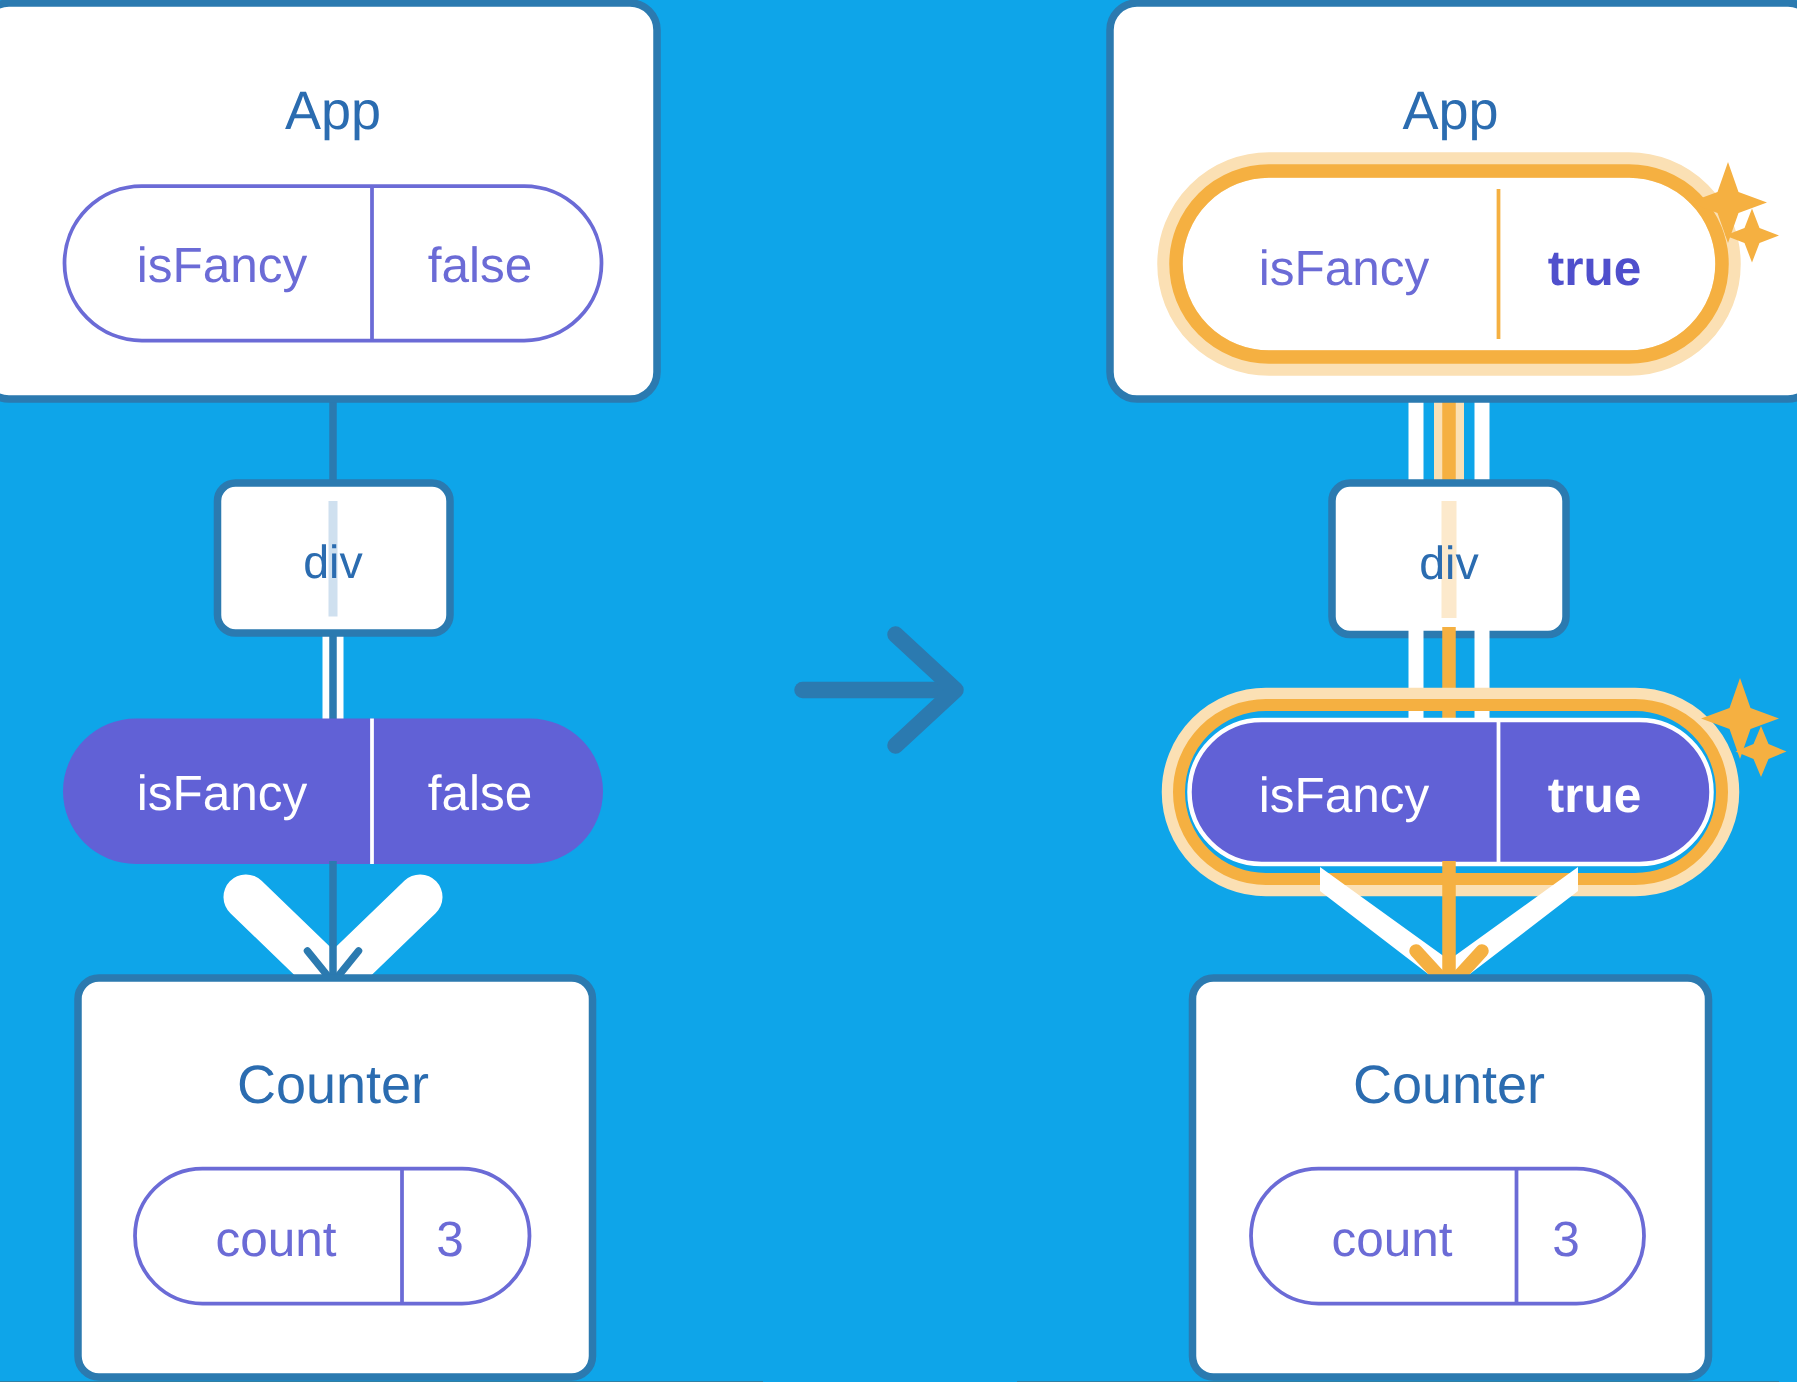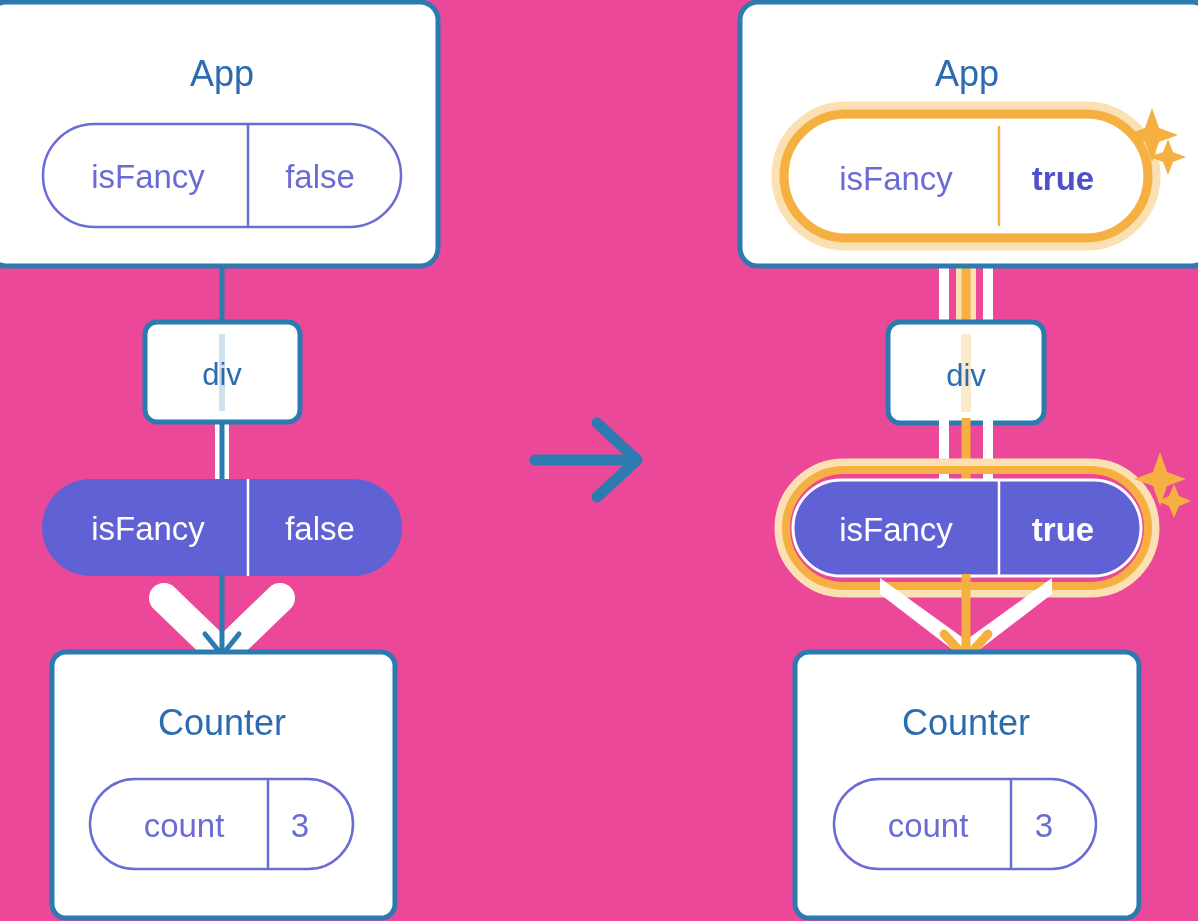--- a/index.html
+++ b/index.html
@@ -4,21 +4,21 @@
 <style>
   html, body {
     margin: 0;
     padding: 0;
     background: #4c656e;
   }
   #stage {
     position: relative;
     width: 1198px;
     height: 921px;
-    background: #ec4899;
+    background: #0ea5e9;
     overflow: hidden;
     font-family: "Liberation Sans", sans-serif;
   }
   svg.layer {
     position: absolute;
     left: 0;
     top: 0;
     width: 1198px;
     height: 921px;
   }

